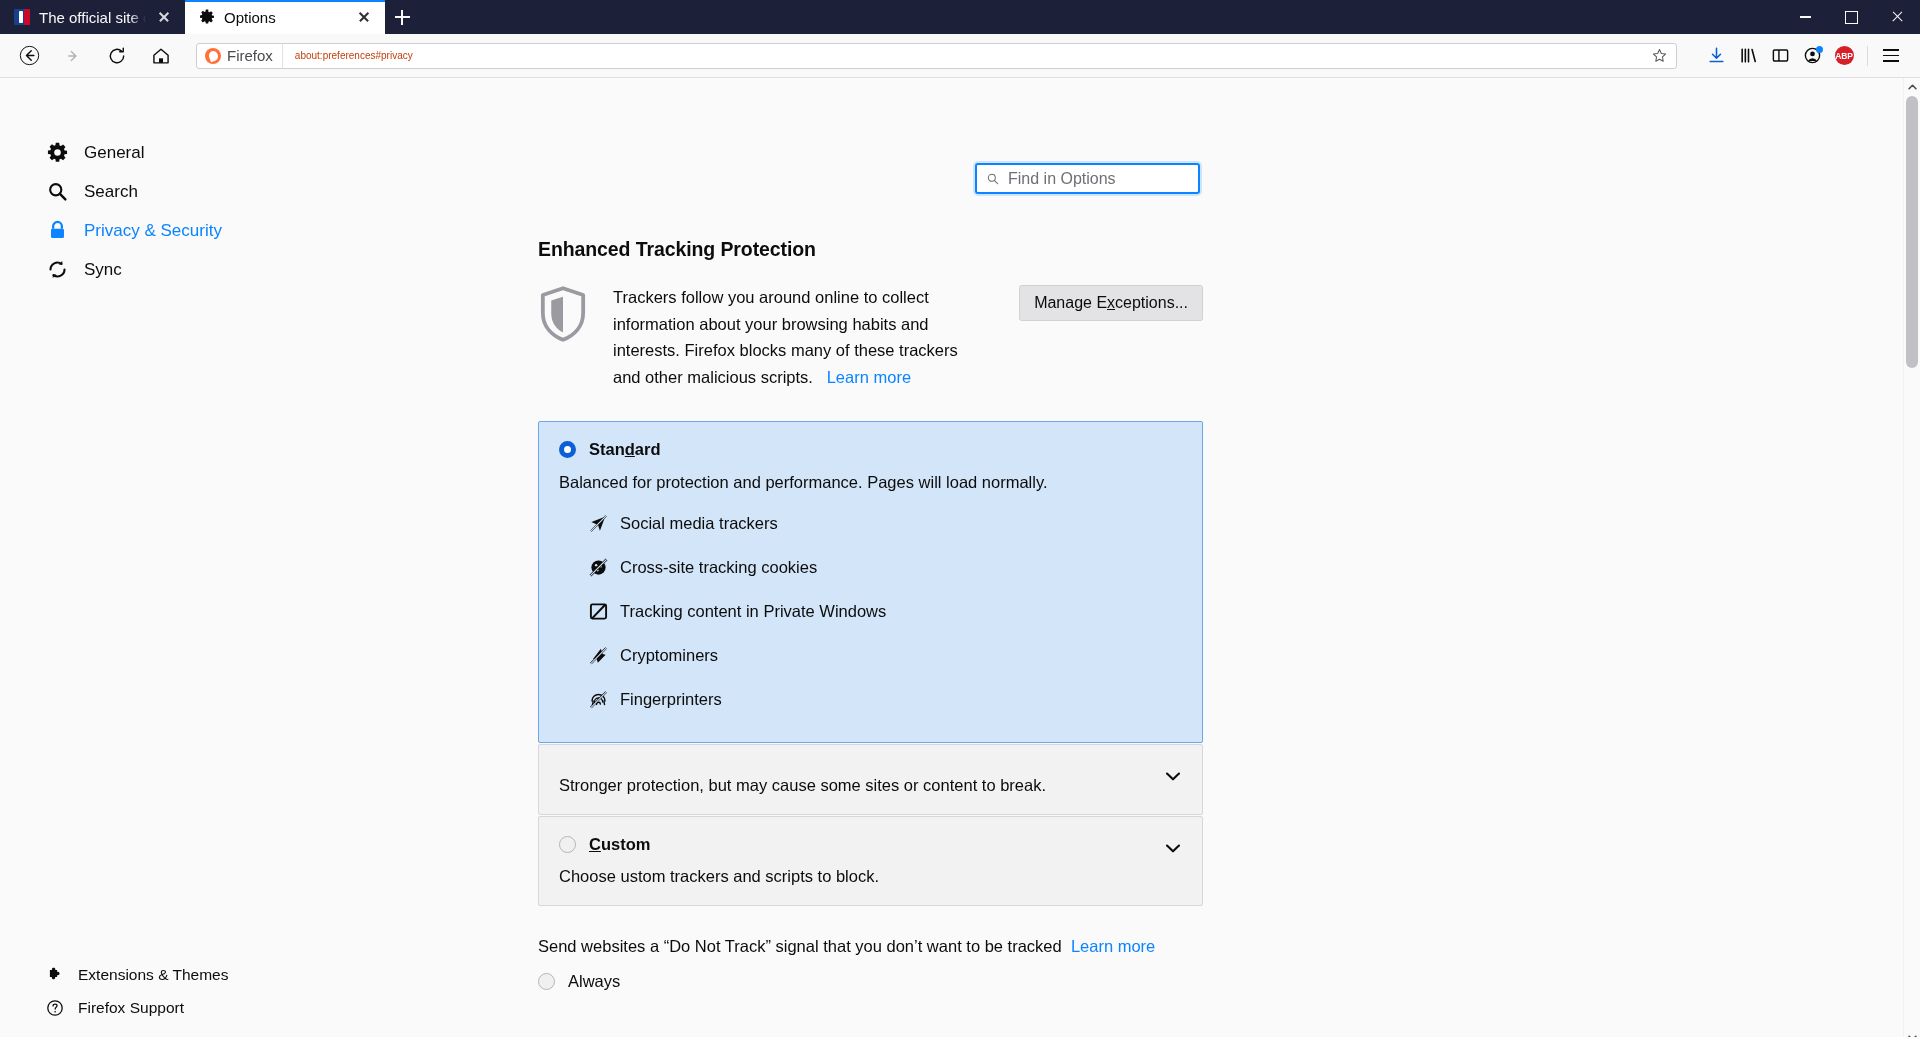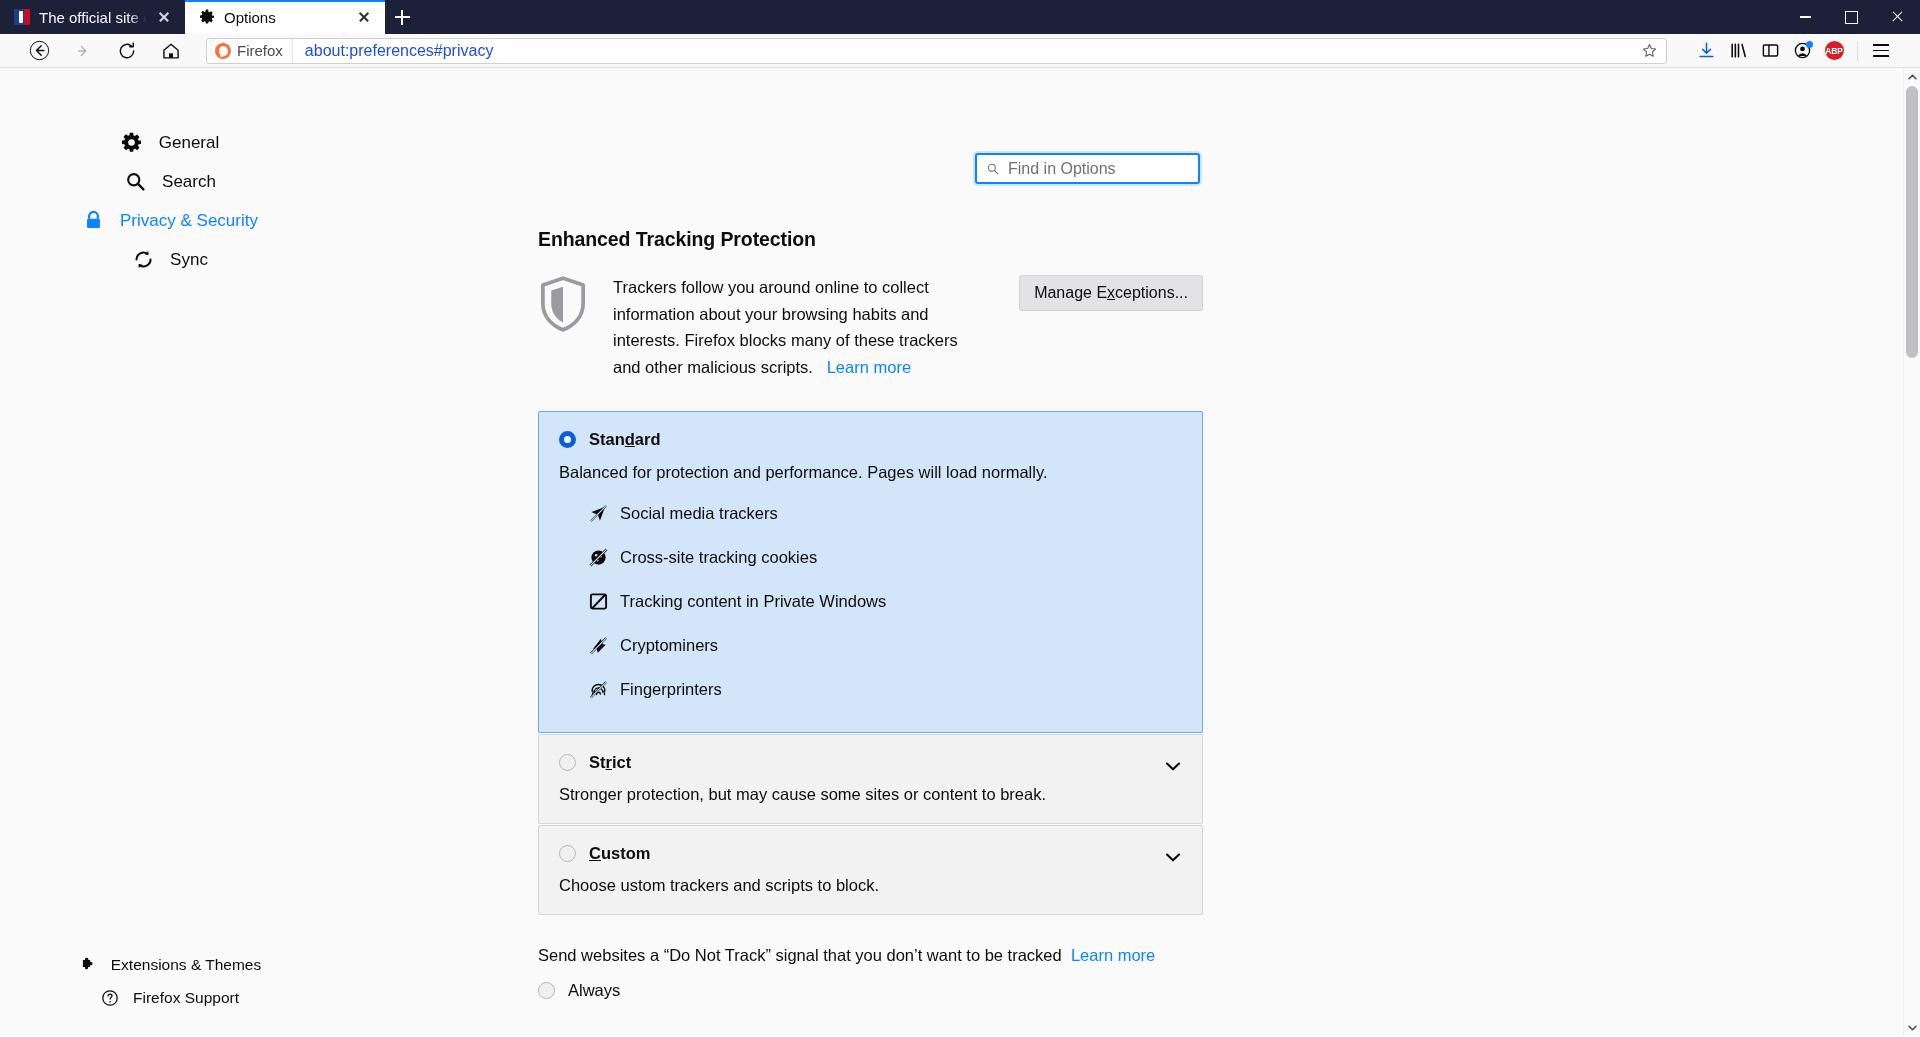--- a/index.html
+++ b/index.html
@@ -75,22 +75,22 @@
   .fav-nba::after {
     content:""; position:absolute; right:0; top:0; width:6px; height:16px; background:#c9082a;
   }
   .fav-nba::before {
     content:""; position:absolute; left:5px; top:2px; width:4px; height:12px; background:#fff;
     border-radius:1px;
   }
 
   
   .navbar {
-    height:34px; background:#f9f9fa; display:flex; align-items:center;
-    padding:0 24px; gap:14px; border-bottom:1px solid #e0e0e2;
+    height:44px; background:#f9f9fa; display:flex; align-items:center;
+    padding:0 14px; gap:14px; border-bottom:1px solid #e0e0e2;
   }
   .navbtn {
     width:30px; height:28px; display:flex; align-items:center; justify-content:center;
     border-radius:3px; color:#0c0c0d; flex:0 0 30px;
   }
   .navbtn.disabled { color:#b1b1b3; }
   .urlbar {
     flex:1; height:26px; background:#ffffff; border:1px solid #cfcfd3;
     border-radius:3px; display:flex; align-items:center; margin:0 6px;
     padding:0 6px 0 0; min-width:0;
@@ -102,21 +102,21 @@
   .identity-label { font-size:15px; color:#4a4a4f; }
   .ffglobe {
     width:16px; height:16px; border-radius:50%;
     background:#ff7139; position:relative; flex:0 0 16px;
   }
   .ffglobe::after {
     content:""; position:absolute; left:3.5px; top:3px; width:9px; height:10px;
     background:#fff; border-radius:50% 50% 50% 0; transform:rotate(-20deg);
   }
   .url-text {
-    flex:1; font-size:16px; color:#1d4ed8; padding-left:12px;
+    flex:1; font-size:10px; color:#c2410c; padding-left:12px;
     white-space:nowrap; overflow:hidden;
   }
   .star { width:22px; height:22px; flex:0 0 22px; display:flex; align-items:center; justify-content:center; color:#5a5a5f; }
   .toolbar-right { display:flex; align-items:center; gap:2px; padding-left:4px; }
   .tbicon {
     width:30px; height:28px; display:flex; align-items:center; justify-content:center;
     position:relative; color:#0c0c0d;
   }
   .tb-sep { width:1px; height:20px; background:#dcdce0; margin:0 6px; }
   .dot-badge {
@@ -151,21 +151,21 @@
     background:#c1c1c5; border-radius:7px;
   }
 
   
   .sidebar {
     width:270px; flex:0 0 270px; padding-top:55px;
     display:flex; flex-direction:column;
   }
   .nav-item {
     display:flex; align-items:center; gap:16px; height:39px;
-    padding-left:70px; font-size:17px; color:#0c0c0d;justify-content:center;
+    padding-left:46px; font-size:17px; color:#0c0c0d;
   }
   .nav-item.selected { color:#0a84ff; font-weight:400; }
   .nav-icon { width:22px; height:22px; flex:0 0 22px; display:flex; align-items:center; justify-content:center; }
   .sidebar-bottom { margin-top:auto; padding-bottom:22px; }
   .sidebar-bottom .nav-item { height:33px; font-size:15.5px; gap:14px; }
   .sidebar-bottom .nav-icon { width:18px; height:18px; flex:0 0 18px; }
 
   
   .main { flex:1; position:relative; min-width:0; }
   .searchwrap {
@@ -512,24 +512,20 @@
                   <path d="M2 18.5 18 2.2" stroke="#0c0c0d" stroke-width="2.2"></path>
                   <path d="M2 18.5 18 2.2" stroke="#d3e5f8" stroke-width="1.1"></path>
                 </svg>
               </span>
               <span>Fingerprinters</span>
             </div>
           </div>
         </div>
 
         <div class="opt">
-          <div class="opt-head">
-            <span class="radio"></span>
-            <span class="opt-title">St<span class="u">r</span>ict</span>
-          </div>
           <div class="opt-desc">Stronger protection, but may cause some sites or content to break.</div>
           <span class="chev">
             <svg viewBox="0 0 14 9" width="14" height="9">
               <path d="M1 1.5 7 7.3l6-5.8" fill="none" stroke="#0c0c0d" stroke-width="2.1" stroke-linecap="round" stroke-linejoin="round"></path>
             </svg>
           </span>
         </div>
 
         <div class="opt">
           <div class="opt-head">

